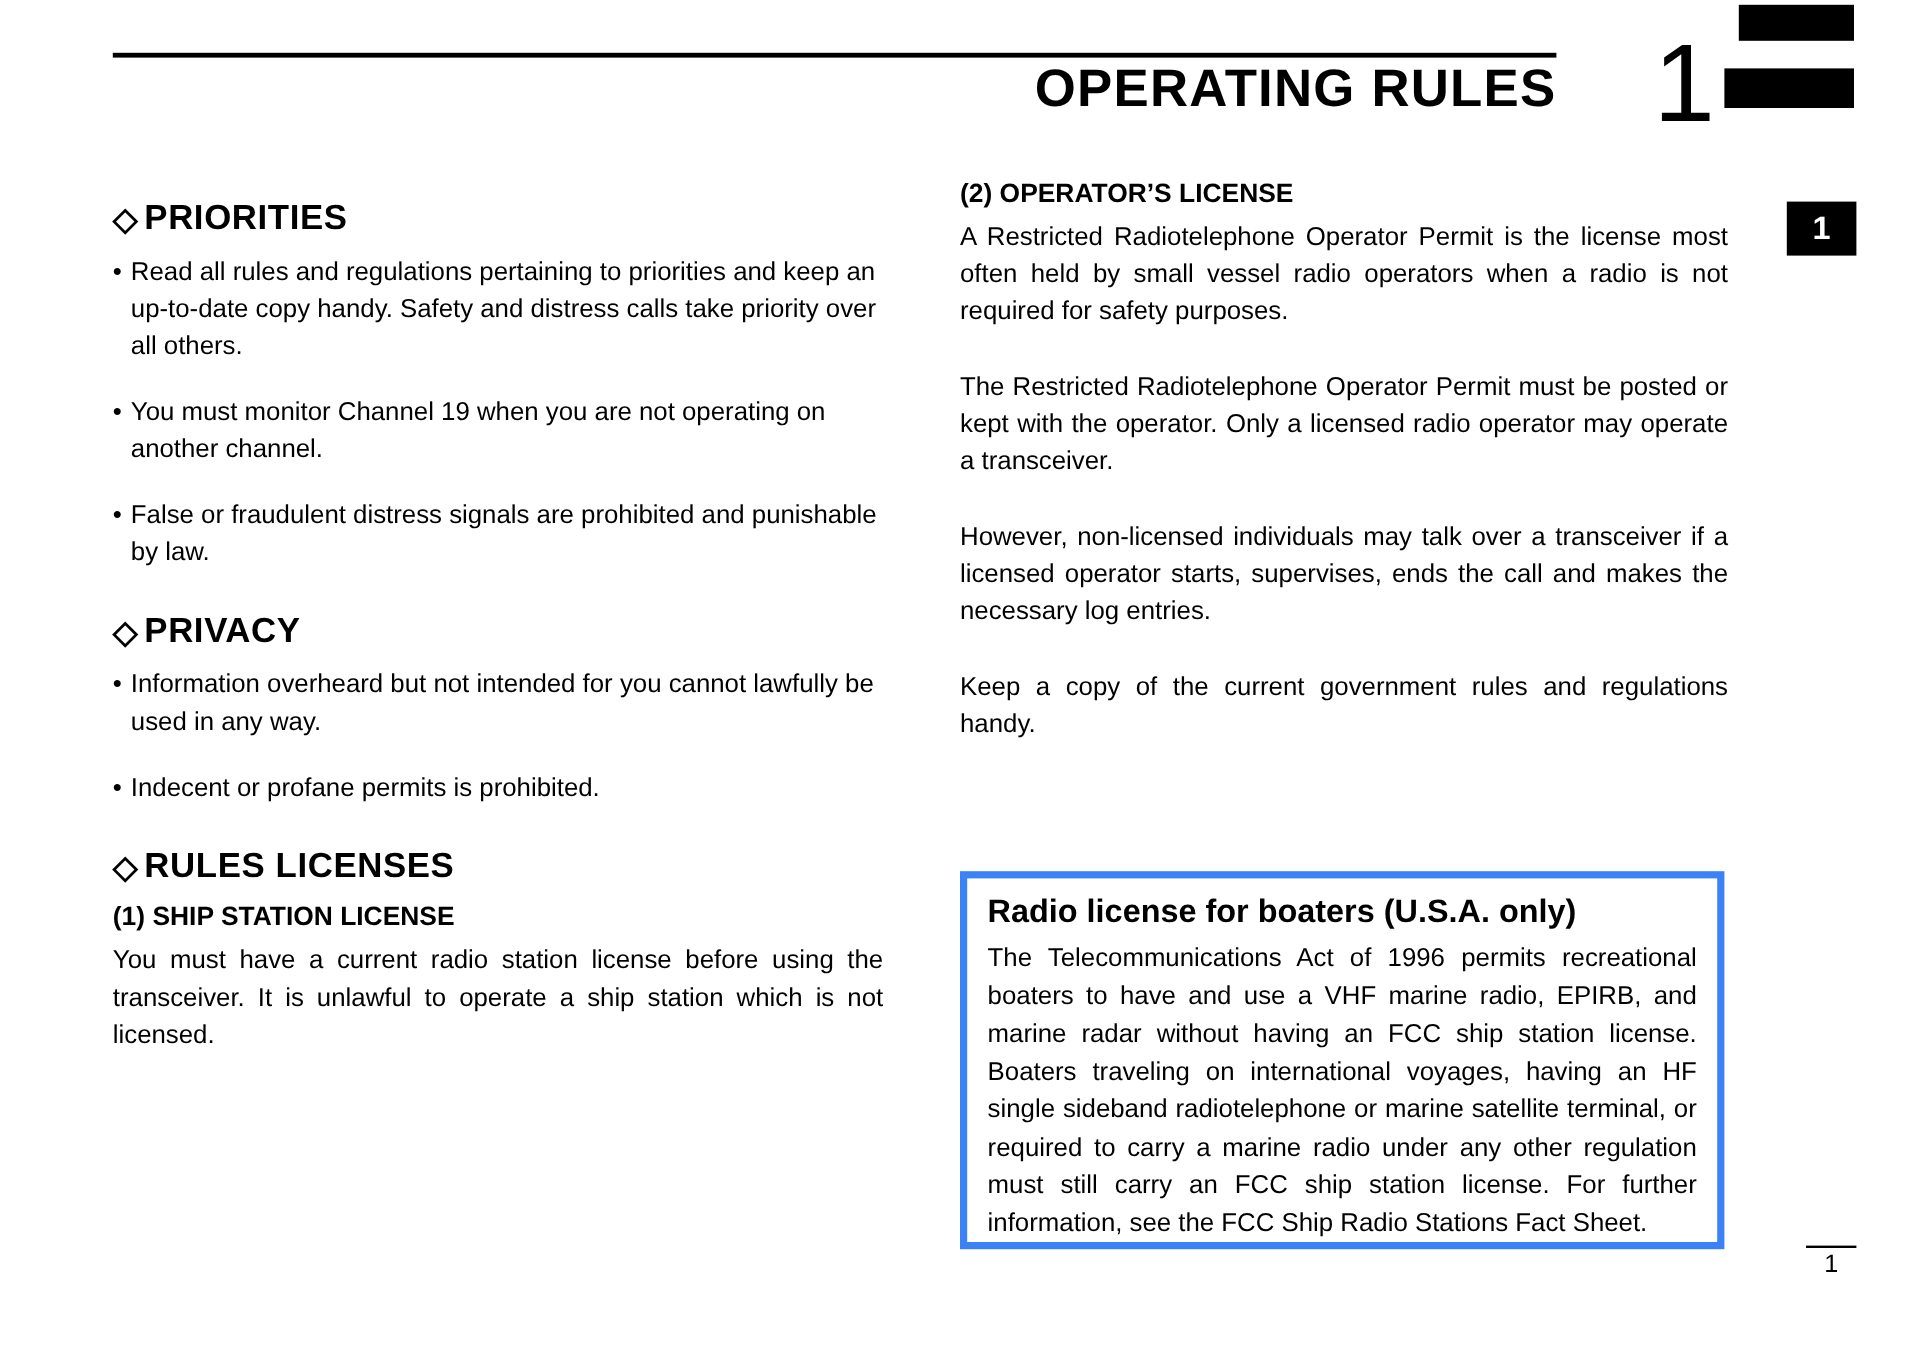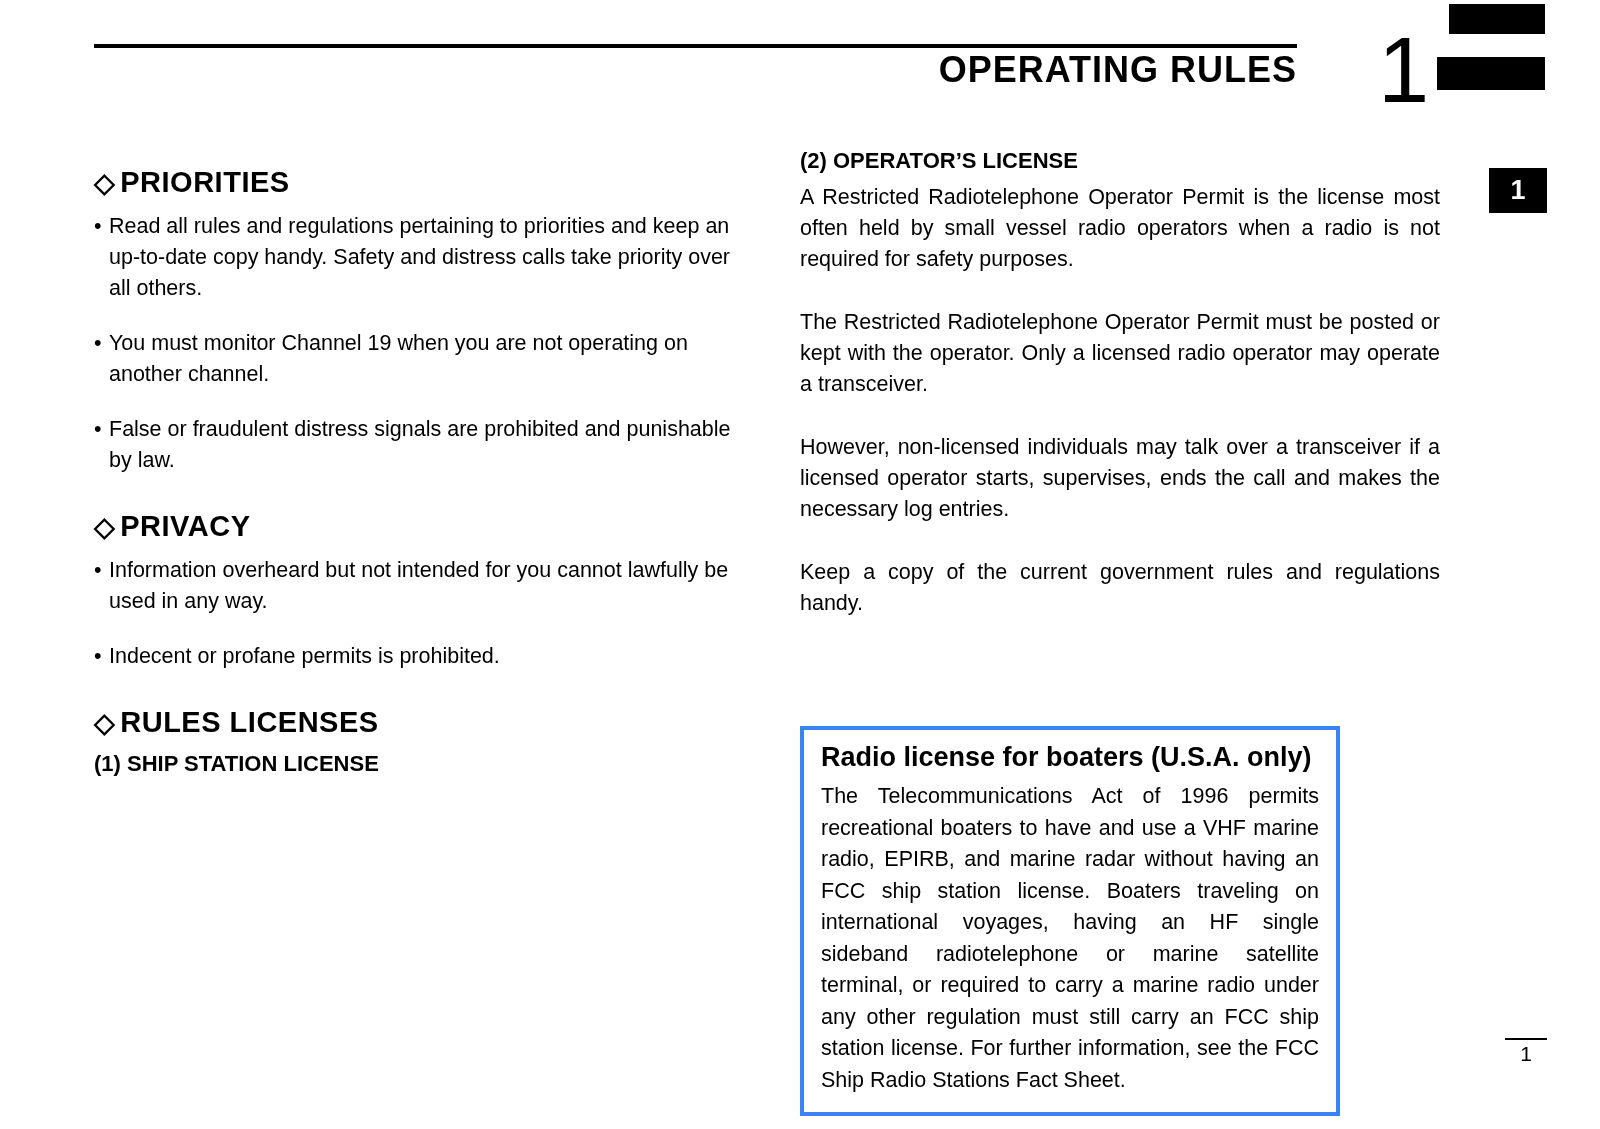--- a/index.html
+++ b/index.html
@@ -16,21 +16,21 @@
   
   .header-rule {
     position: absolute;
     left: 94px; top: 44px;
     width: 1203px; height: 4px;
     background: #000;
   }
   .page-title {
     position: absolute;
     top: 52px; right: 303px;
-    font-size: 36px;
+    font-size: 44px;
     font-weight: bold;
     letter-spacing: 1px;
     line-height: 1;
     text-align: right;
   }
   .chapter-number {
     position: absolute;
     top: 24px; left: 1378px;
     font-size: 92px;
     line-height: 1;
@@ -109,24 +109,24 @@
     position: absolute;
     left: 0; top: 0;
     font-size: 21.5px;
     line-height: 31px;
   }
 
   
   .boaters-box {
     position: absolute;
     left: 800px; top: 726px;
-    width: 540px;
+    width: 637px;
     box-sizing: border-box;
-    border: 4px solid #3b82f6;
-    padding: 12px 17px 16px 17px;
+    border: 6px solid #3b82f6;
+    padding: 12px 17px 0 17px;
   }
   .boaters-box-title {
     font-size: 27px;
     font-weight: bold;
     margin: 0 0 8px 0;
   }
   .boaters-box-body {
     font-size: 21.5px;
     line-height: 31.5px;
     text-align: justify;
@@ -190,20 +190,21 @@
     <div class="bullet">
       <span class="bullet-glyph">•</span>
       <span class="bullet-text">Indecent or profane permits is prohibited.</span>
     </div>
 
     <div class="section-heading">
       <span class="diamond">◇</span>
       <span>RULES LICENSES</span>
     </div>
     <div class="sub-heading">(1) SHIP STATION LICENSE</div>
+    <p class="body-text">You must have a current radio station license before using the transceiver. It is unlawful to operate a ship station which is not licensed.</p>
 
   </div>
 
   <div class="col-right">
     <div class="sub-heading">(2) OPERATOR’S LICENSE</div>
     <p class="body-text">A Restricted Radiotelephone Operator Permit is the license most often held by small vessel radio operators when a radio is not required for safety purposes.</p>
     <p class="body-text">The Restricted Radiotelephone Operator Permit must be posted or kept with the operator. Only a licensed radio operator may operate a transceiver.</p>
     <p class="body-text">However, non-licensed individuals may talk over a transceiver if a licensed operator starts, supervises, ends the call and makes the necessary log entries.</p>
     <p class="body-text">Keep a copy of the current government rules and regulations handy.</p>
   </div>

